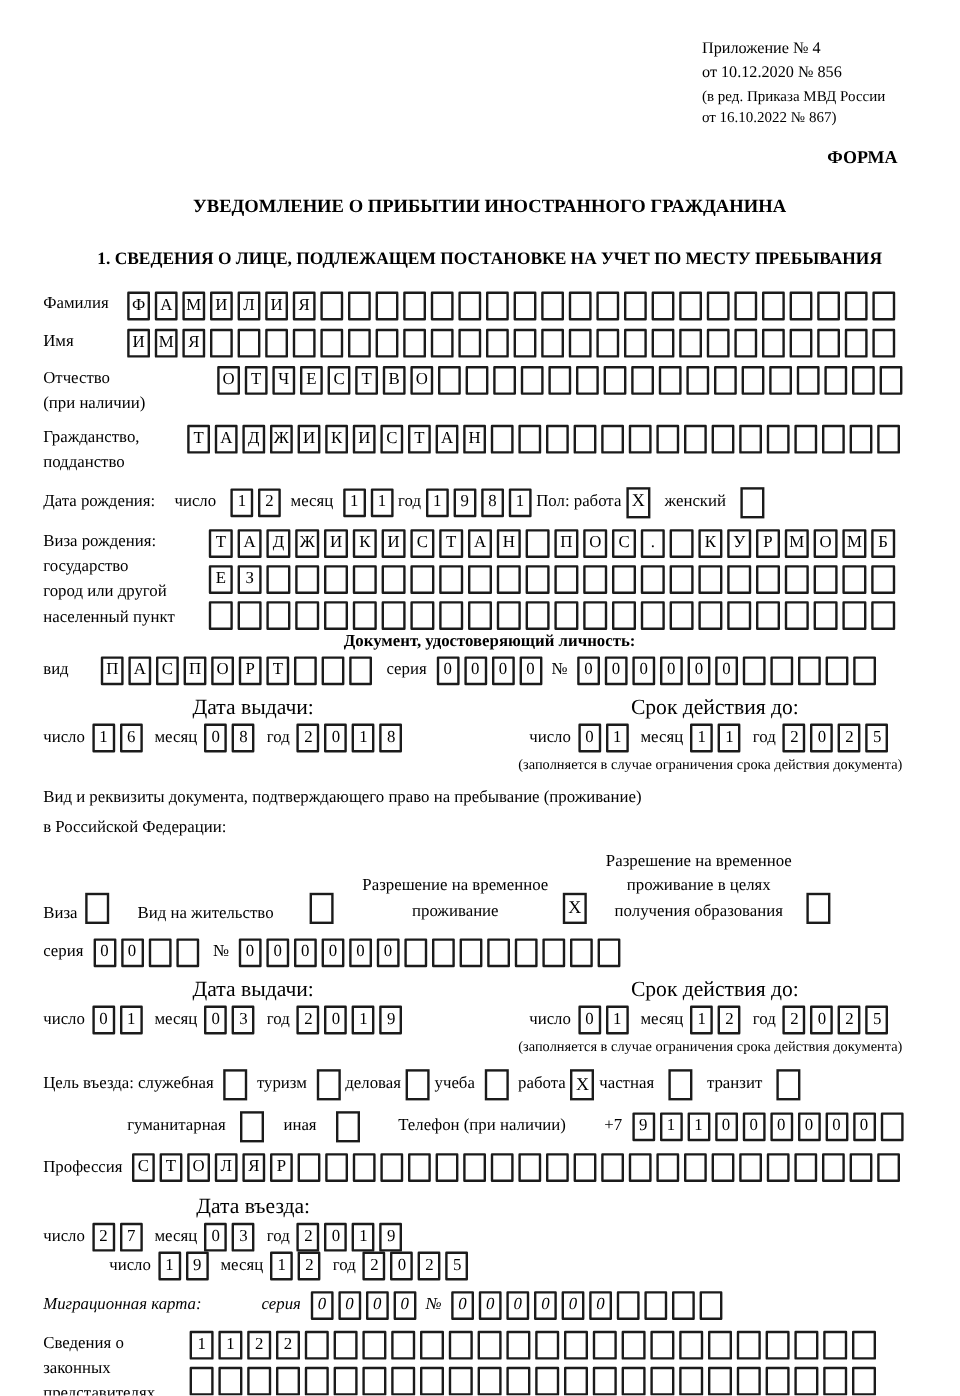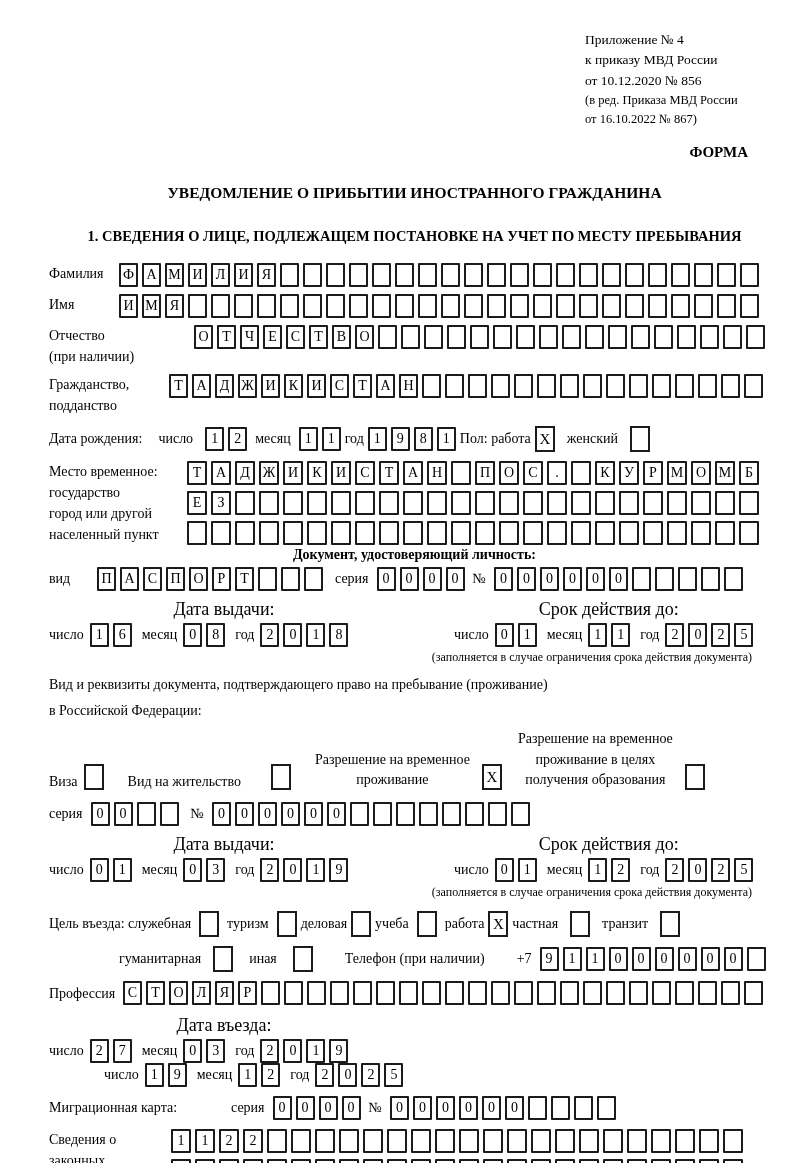--- a/index.html
+++ b/index.html
@@ -1,18 +1,18 @@
 <!DOCTYPE html>
 <html><head>
 <meta charset="utf-8">
 <style>
   html,body{margin:0;padding:0;background:#fff;}
   body{width:800px;height:1163px;overflow:hidden;color:#000;
        font-family:"Liberation Serif","DejaVu Serif",serif;}
-  .page{box-sizing:border-box;width:800px;height:1013px;padding:30px 20px 0 49px;position:relative;}
+  .page{box-sizing:border-box;width:800px;height:1013px;padding:30px 20px 0 36px;position:relative;}
 
   
   .appendix{margin-left:auto;width:195px;font-size:13.5px;line-height:1.5;}
   .appendix .ed{font-size:12.5px;}
   .form-label{margin-top:16px;text-align:right;padding-right:32px;font-weight:bold;font-size:15px;}
 
   .title{margin-top:20px;text-align:center;font-weight:bold;font-size:15.5px;line-height:1.6;}
   .uline{display:inline-block;width:55px;border-bottom:2px solid #444;height:14px;margin-left:8px;}
   .sec-head{margin-top:22px;text-align:center;font-weight:bold;font-size:14.5px;}
 
@@ -48,21 +48,20 @@
   .gap4{width:4px;flex:none;}.gap8{width:8px;flex:none;}.gap12{width:12px;flex:none;}
   .gap16{width:16px;flex:none;}.gap24{width:24px;flex:none;}.gap32{width:32px;flex:none;}
 </style>
 </head>
 <body>
 
 <div class="page">
 
   <div class="appendix">
     <div>Приложение № 4</div>
-    <div>к приказу МВД России</div>
     <div>от 10.12.2020 № 856</div>
     <div class="ed">(в ред. Приказа МВД России</div>
     <div class="ed">от 16.10.2022 № 867)</div>
   </div>
   <div class="form-label">ФОРМА</div>
 
   <div class="title">
     <div>УВЕДОМЛЕНИЕ О ПРИБЫТИИ ИНОСТРАННОГО ГРАЖДАНИНА</div>
   </div>
 
@@ -235,21 +234,21 @@
       <span class="gap4"></span>
     <span class="checkbox">X</span>
       <span class="gap12"></span>
     <span class="t">женский</span>
       <span class="gap12"></span>
     <span class="checkbox"></span>
   </div>
 
   <div class="row" style="margin-top:9px;">
     <div class="lbl lw138">
-      <div>Место временное:</div>
+      <div>Виза рождения:</div>
       <div>государство</div>
       <div>город или другой</div>
       <div>населенный пункт</div>
     </div>
     <div class="stack">
       <div class="cells w20">
           <span class="cell">Т</span>
           <span class="cell">А</span>
           <span class="cell">Д</span>
           <span class="cell">Ж</span>
@@ -654,21 +653,21 @@
         <span class="cells">
             <span class="cell">2</span>
             <span class="cell">0</span>
             <span class="cell">2</span>
             <span class="cell">5</span>
           </span>
       </div>
     </div>
   </div>
 
-  <div class="row" style="align-items:center;margin-top:9px;">
+  <div class="row" style="align-items:center;margin-top:9px;font-style:italic;">
     <span class="t" style="width:158px;">Миграционная карта:</span>
       <span class="gap24"></span>
     <span class="t">серия</span>
       <span class="gap8"></span>
     <span class="cells">
         <span class="cell">0</span>
         <span class="cell">0</span>
         <span class="cell">0</span>
         <span class="cell">0</span>
       </span>

